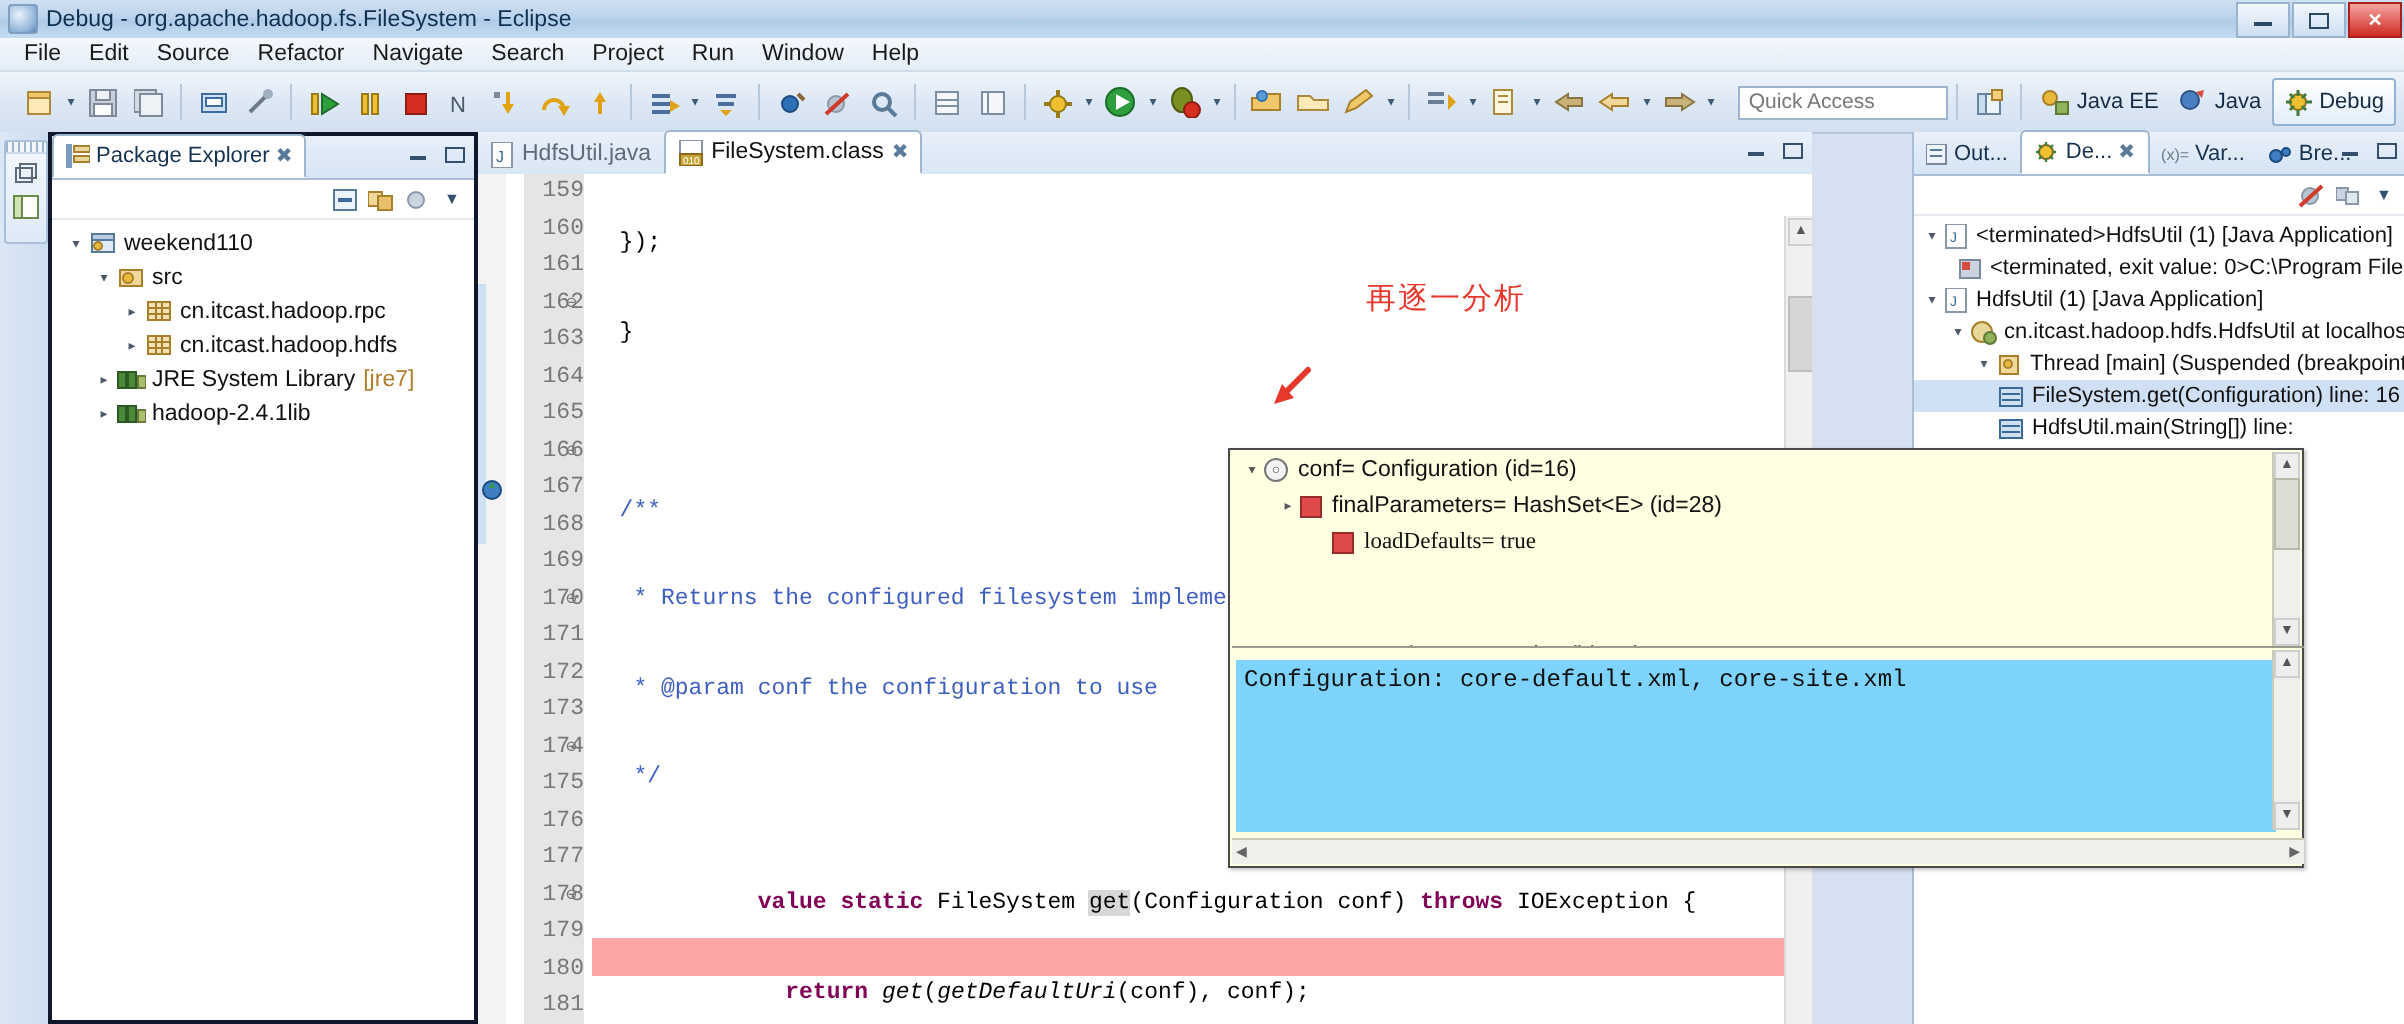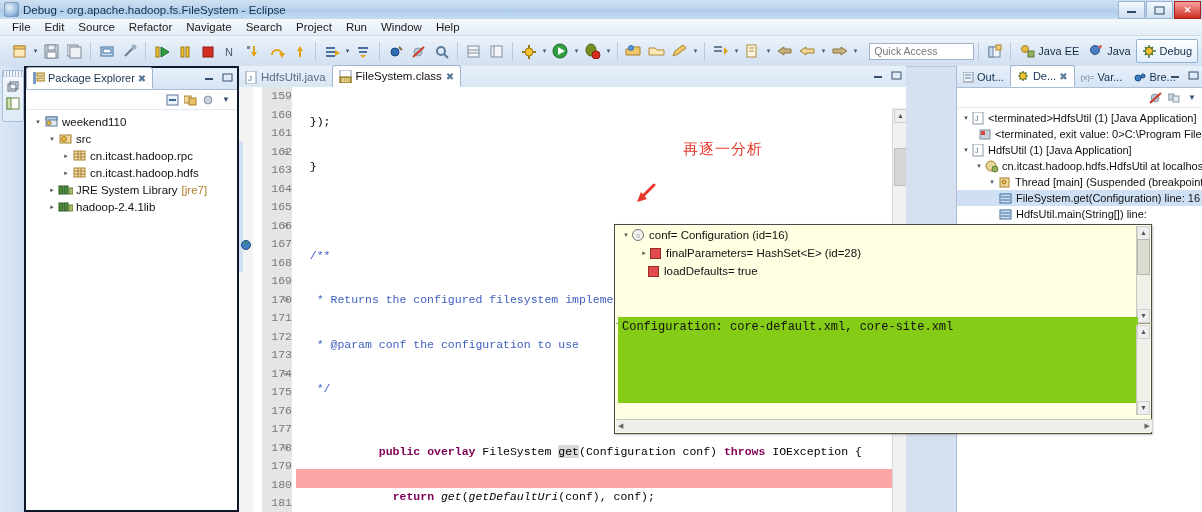--- a/index.html
+++ b/index.html
@@ -149,21 +149,21 @@
   }
   .pop-tree{position:absolute;left:1px;top:1px;width:522px;height:97px;overflow:hidden;
             font-size:11.5px;color:#111;}
   .prow{display:flex;align-items:center;height:18px;white-space:nowrap;padding-left:4px;}
   .psq{width:9px;height:9px;background:#e04a4a;border:1px solid #9a2b2b;margin-right:5px;flex:0 0 auto;}
   .pcirc{width:10px;height:10px;border-radius:50%;border:1px solid #777;background:#f2f2f2;margin-right:5px;flex:0 0 auto;
          font-size:7px;display:flex;align-items:center;justify-content:center;color:#555;}
   .parrow{width:12px;text-align:center;font-size:7px;color:#5a5a5a;flex:0 0 auto;}
   .pop-div{position:absolute;left:1px;top:98px;width:536px;height:1px;background:#9a9a8a;}
   .pop-text{
-    position:absolute;left:3px;top:92px;width:520px;height:86px;background:#84cc16;
+    position:absolute;left:3px;top:105px;width:520px;height:86px;background:#7dd3fc;
     font-family:"Liberation Mono",monospace;font-size:12px;color:#111;padding:3px 4px;box-sizing:border-box;
   }
   .pop-sb{position:absolute;right:1px;width:13px;background:#f0f0ea;border-left:1px solid #c9c9b8;}
   .pop-hsb{position:absolute;left:1px;bottom:1px;width:536px;height:13px;background:#f0f0ea;border-top:1px solid #c9c9b8;
            display:flex;align-items:center;justify-content:space-between;padding:0 2px;box-sizing:border-box;
            font-size:7px;color:#666;}
 
   
   .cn-note{
     position:absolute;left:683px;top:140px;font-size:15px;color:#e8372b;
@@ -691,21 +691,21 @@
 
       <div class="code">
         <div class="cl"><span>  });</span></div>
         <div class="cl"><span>  }</span></div>
         <div class="cl"><span></span></div>
         <div class="cl jdoc"><span>  /**</span></div>
         <div class="cl jdoc"><span>   * Returns the configured filesystem implementation.</span></div>
         <div class="cl jdoc"><span>   * @param conf the configuration to use</span></div>
         <div class="cl jdoc"><span>   */</span></div>
         <div class="cl" style="position:relative;">
-          <span class="kw">  public overlay </span><span>FileSystem </span><span class="occ">get</span><span>(Configuration conf) </span><span class="kw">throws </span><span>IOException {</span>
+          <span class="kw">  value static </span><span>FileSystem </span><span class="occ">get</span><span>(Configuration conf) </span><span class="kw">throws </span><span>IOException {</span>
         </div>
         <div class="cl hl" style="position:relative;">
           <span>    </span><span class="kw">return </span><span class="mth">get</span><span>(</span><span class="mth">getDefaultUri</span><span>(conf), conf);</span>
         </div>
         
         
         
         
         
         
@@ -878,21 +878,21 @@
       <div class="prow">
         <span class="parrow">▾</span>
         <span class="pcirc">○</span>
         <span>conf= Configuration  (id=16)</span>
       </div>
       <div class="prow" style="padding-left:22px;">
         <span class="parrow">▸</span>
         <span class="psq"></span>
         <span>finalParameters= HashSet&lt;E&gt;  (id=28)</span>
       </div>
-      <div class="prow" style="padding-left:20px;">
+      <div class="prow" style="padding-left:38px;font-family:Liberation Serif, serif;">
         <span class="parrow"></span>
         <span class="psq"></span>
         <span>loadDefaults= true</span>
       </div>
       <div class="prow" style="padding-left:38px;margin-top:39px;">
         <span class="parrow">▸</span>
         <span class="psq"></span>
         <span>overlay= Properties  (id=36)</span>
       </div>
     </div>

